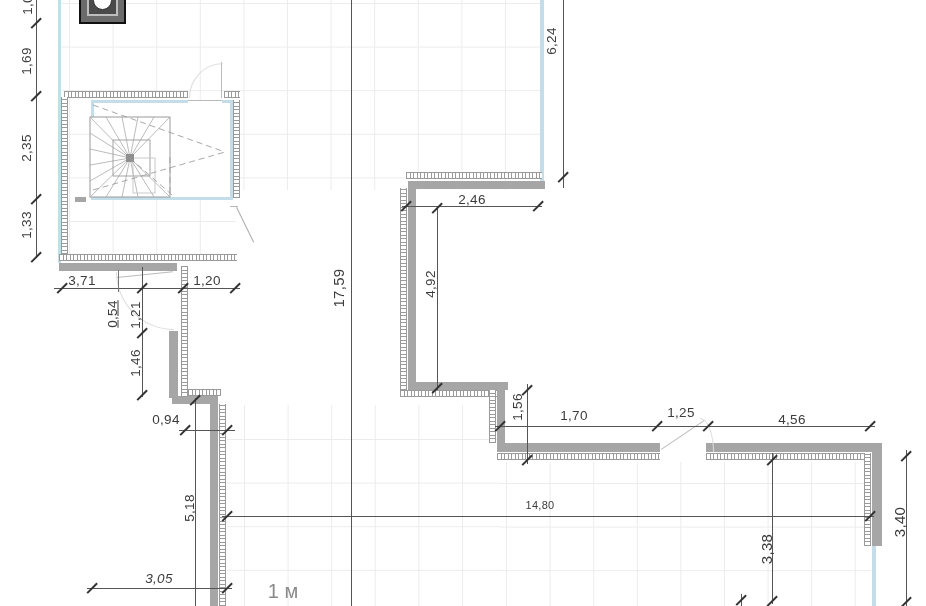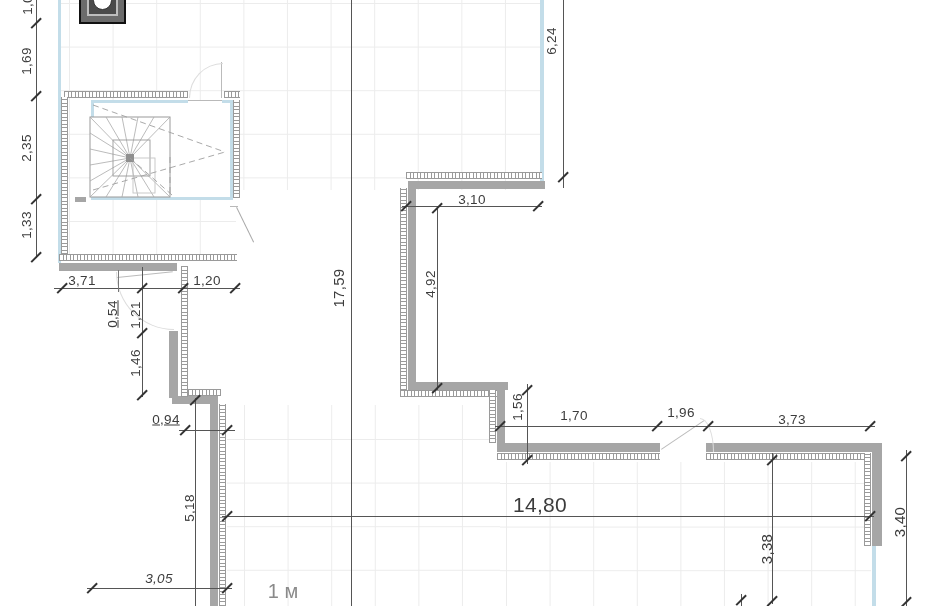--- a/index.html
+++ b/index.html
@@ -17,21 +17,21 @@
         background:repeating-linear-gradient(0deg,#9a9a9a 0 1px,#fff 1px 4px,#9a9a9a 4px 5px,#fff 5px 7px);}
   .blue{position:absolute;background:#c3dde9;}
   .dl{position:absolute;background:#555;}
   .thin{position:absolute;background:#b9b9b9;}
   .tick{position:absolute;width:14px;height:1.5px;background:#333;
         transform:translate(-50%,-50%) rotate(-45deg);}
   .lab{position:absolute;font-size:13.5px;color:#3c3c3c;white-space:nowrap;
        transform:translate(-50%,-50%);letter-spacing:.3px;}
   .lab.rot{transform:translate(-50%,-50%) rotate(-90deg);}
   .lab.md{font-size:15px;}
-  .lab.big{font-size:21px;}
+  .lab.big{font-size:11px;}
   .lab.u{text-decoration:underline;}
   .scale{position:absolute;font-size:20px;color:#8a8a8a;white-space:nowrap;
          transform:translate(-50%,-50%);}
   .leaf{position:absolute;height:1px;background:#bbb;transform-origin:0 0;}
   .arc{position:absolute;border:0 solid #ddd;}
   .room{position:absolute;background:#fff;}
   .chim{position:absolute;left:79px;top:-23px;width:43px;height:43px;background:#6b6b6b;border:2px solid #111;}
   .chim .m1{position:absolute;inset:6px;background:#4a4a4a;border:2px solid #bdbdbd;}
   .chim .m2{position:absolute;inset:4px;border-radius:50%;background:#fff;border:1px solid #333;}
 </style>
@@ -189,30 +189,30 @@
 
   <span class="lab rot" style="left:27px;top:5px;">1,0</span>
   <span class="lab rot" style="left:26px;top:61px;">1,69</span>
   <span class="lab rot" style="left:26px;top:148px;">2,35</span>
   <span class="lab rot" style="left:26px;top:225px;">1,33</span>
   <span class="lab" style="left:82px;top:280px;">3,71</span>
   <span class="lab" style="left:207px;top:280px;">1,20</span>
   <span class="lab rot u" style="left:112px;top:314px;">0,54</span>
   <span class="lab rot" style="left:135px;top:315px;">1,21</span>
   <span class="lab rot" style="left:135px;top:363px;">1,46</span>
-  <span class="lab" style="left:166px;top:419px;text-decoration:underline;">0,94</span>
+  <span class="lab" style="left:166px;top:419px;">0,94</span>
   <span class="lab rot" style="left:189px;top:508px;">5,18</span>
   <span class="lab" style="left:159px;top:578px;font-style:italic;">3,05</span>
   <span class="lab rot md" style="left:338px;top:288px;">17,59</span>
-  <span class="lab" style="left:472px;top:199px;">3,10</span>
+  <span class="lab" style="left:472px;top:199px;">2,46</span>
   <span class="lab rot" style="left:430px;top:284px;">4,92</span>
   <span class="lab rot" style="left:551px;top:41px;">6,24</span>
   <span class="lab rot" style="left:517px;top:407px;">1,56</span>
   <span class="lab" style="left:574px;top:415px;">1,70</span>
-  <span class="lab" style="left:681px;top:412px;">1,96</span>
-  <span class="lab" style="left:792px;top:419px;">3,73</span>
+  <span class="lab" style="left:681px;top:412px;">1,25</span>
+  <span class="lab" style="left:792px;top:419px;">4,56</span>
   <span class="lab big" style="left:540px;top:505px;">14,80</span>
   <span class="lab rot md" style="left:766px;top:549px;">3,38</span>
   <span class="lab rot md" style="left:899px;top:522px;">3,40</span>
 
   <span class="scale" style="left:283px;top:591px;">1 м</span>
 
 </div>
 
 </body></html>

